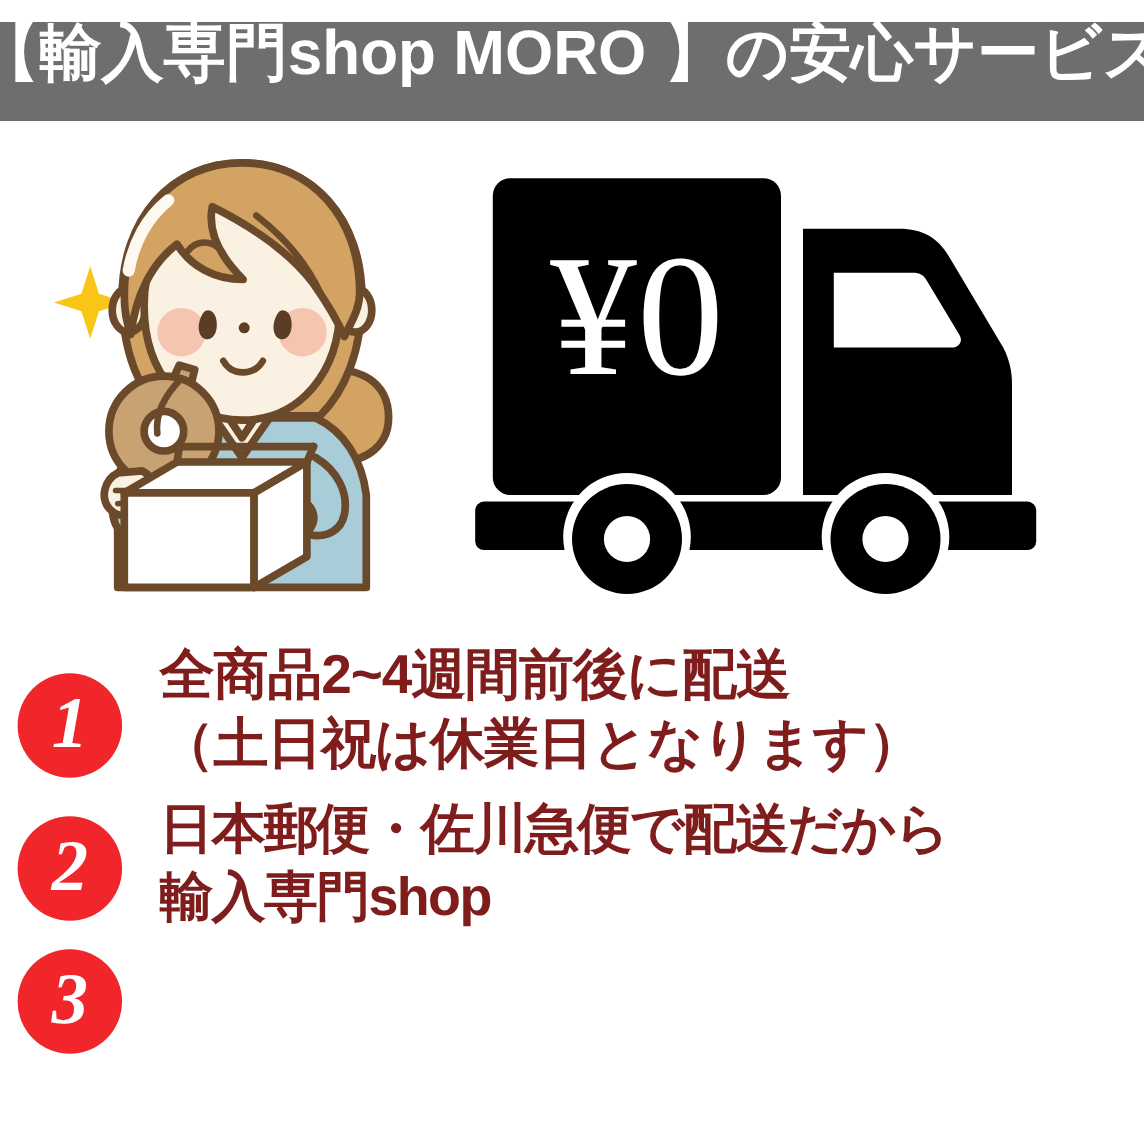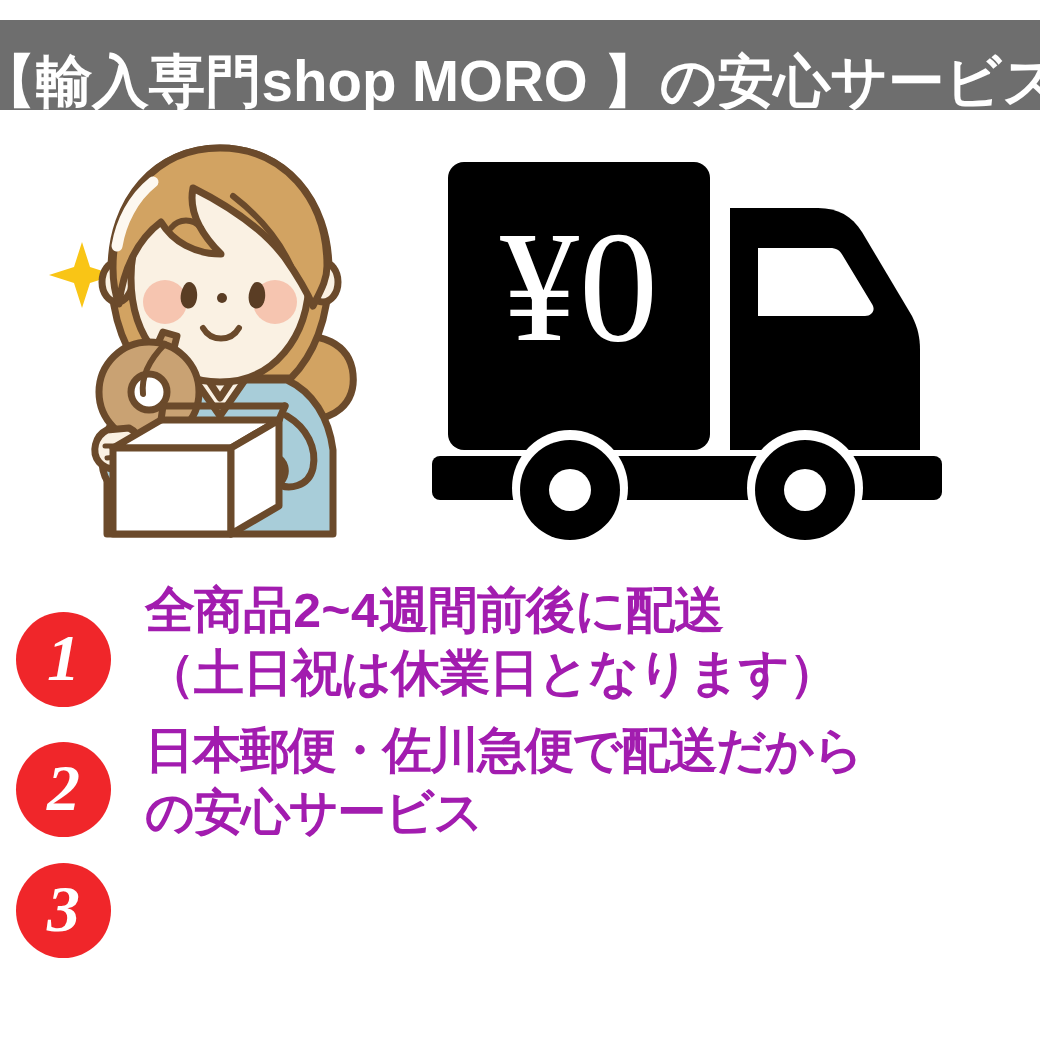--- a/index.html
+++ b/index.html
@@ -17,21 +17,21 @@
 
   
   .header-band {
     position: absolute;
     left: 0;
     top: 20px;
     width: 1040px;
     height: 90px;
     background: #6e6e6e;
     display: flex;
-    align-items: flex-end;
+    align-items: flex-start;
     justify-content: center;
     box-sizing: border-box;
   }
   .header-title {
     color: #ffffff;
     font-family: "Liberation Sans", "DejaVu Sans", sans-serif;
     font-weight: 700;
     font-size: 57px;
     letter-spacing: 0px;
     line-height: 1;
@@ -91,22 +91,22 @@
     font-style: italic;
     font-weight: 700;
     line-height: 1;
     margin-left: 16px;
     box-sizing: border-box;
     padding-bottom: 4px;
   }
   .point-text {
     flex: 1 1 auto;
     padding-left: 34px;
-    color: #a21caf;
-    font-family: Liberation Mono, monospace;
+    color: #7f1d1d;
+    font-family: Liberation Sans, sans-serif;
     font-weight: 700;
     font-size: 50px;
     line-height: 1.26;
     letter-spacing: -1px;
     white-space: pre-line;
   }
 
   .row-1 { margin-top: 30px; }
   .row-1 .badge { margin-top: 30px; }
   .row-1 .point-text { margin-top: 0px; }
@@ -234,20 +234,20 @@
 
   <div class="point-row row-1">
     <div class="badge">1</div>
     <div class="point-text">全商品2~4週間前後に配送
 （土日祝は休業日となります）</div>
   </div>
 
   <div class="point-row row-2">
     <div class="badge">2</div>
     <div class="point-text">日本郵便・佐川急便で配送だから
-の安心サービス</div>
+輸入専門shop</div>
   </div>
 
   <div class="point-row row-3">
     <div class="badge">3</div>
   </div>
 
 </div>
 
 </body></html>

